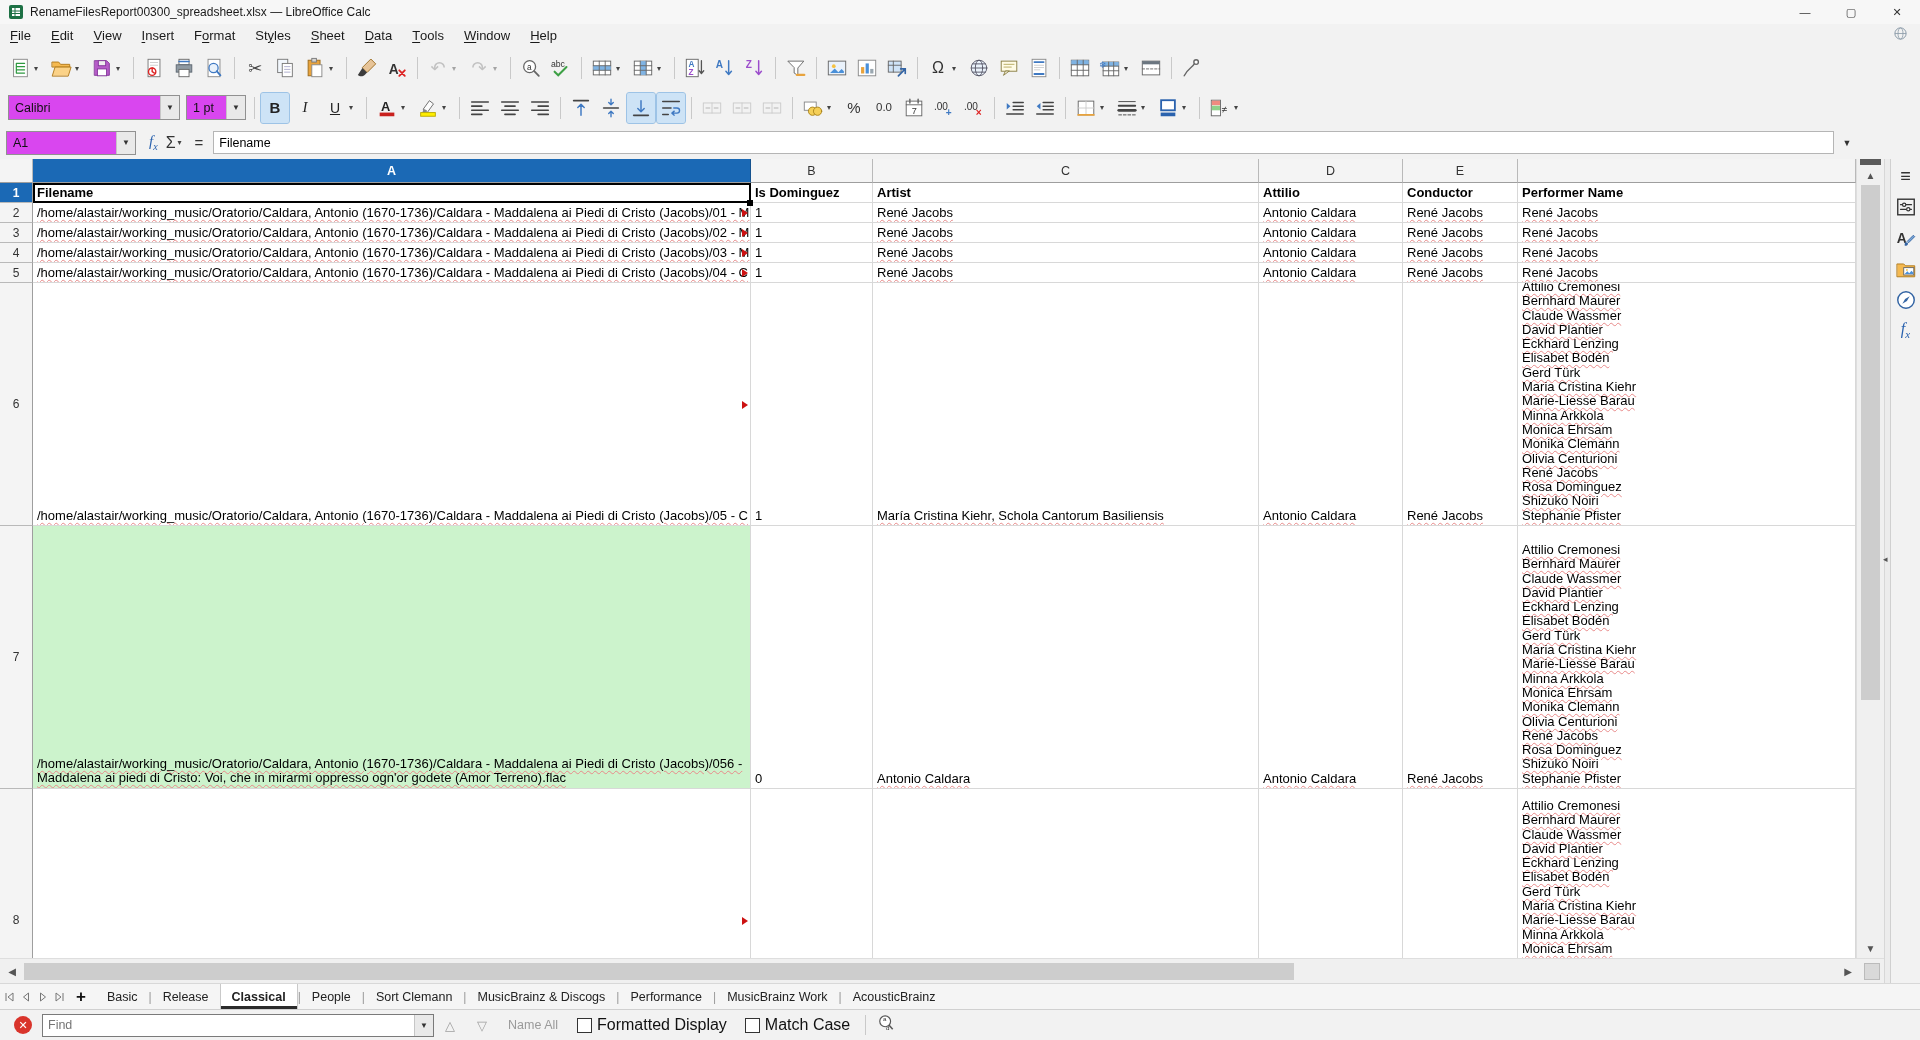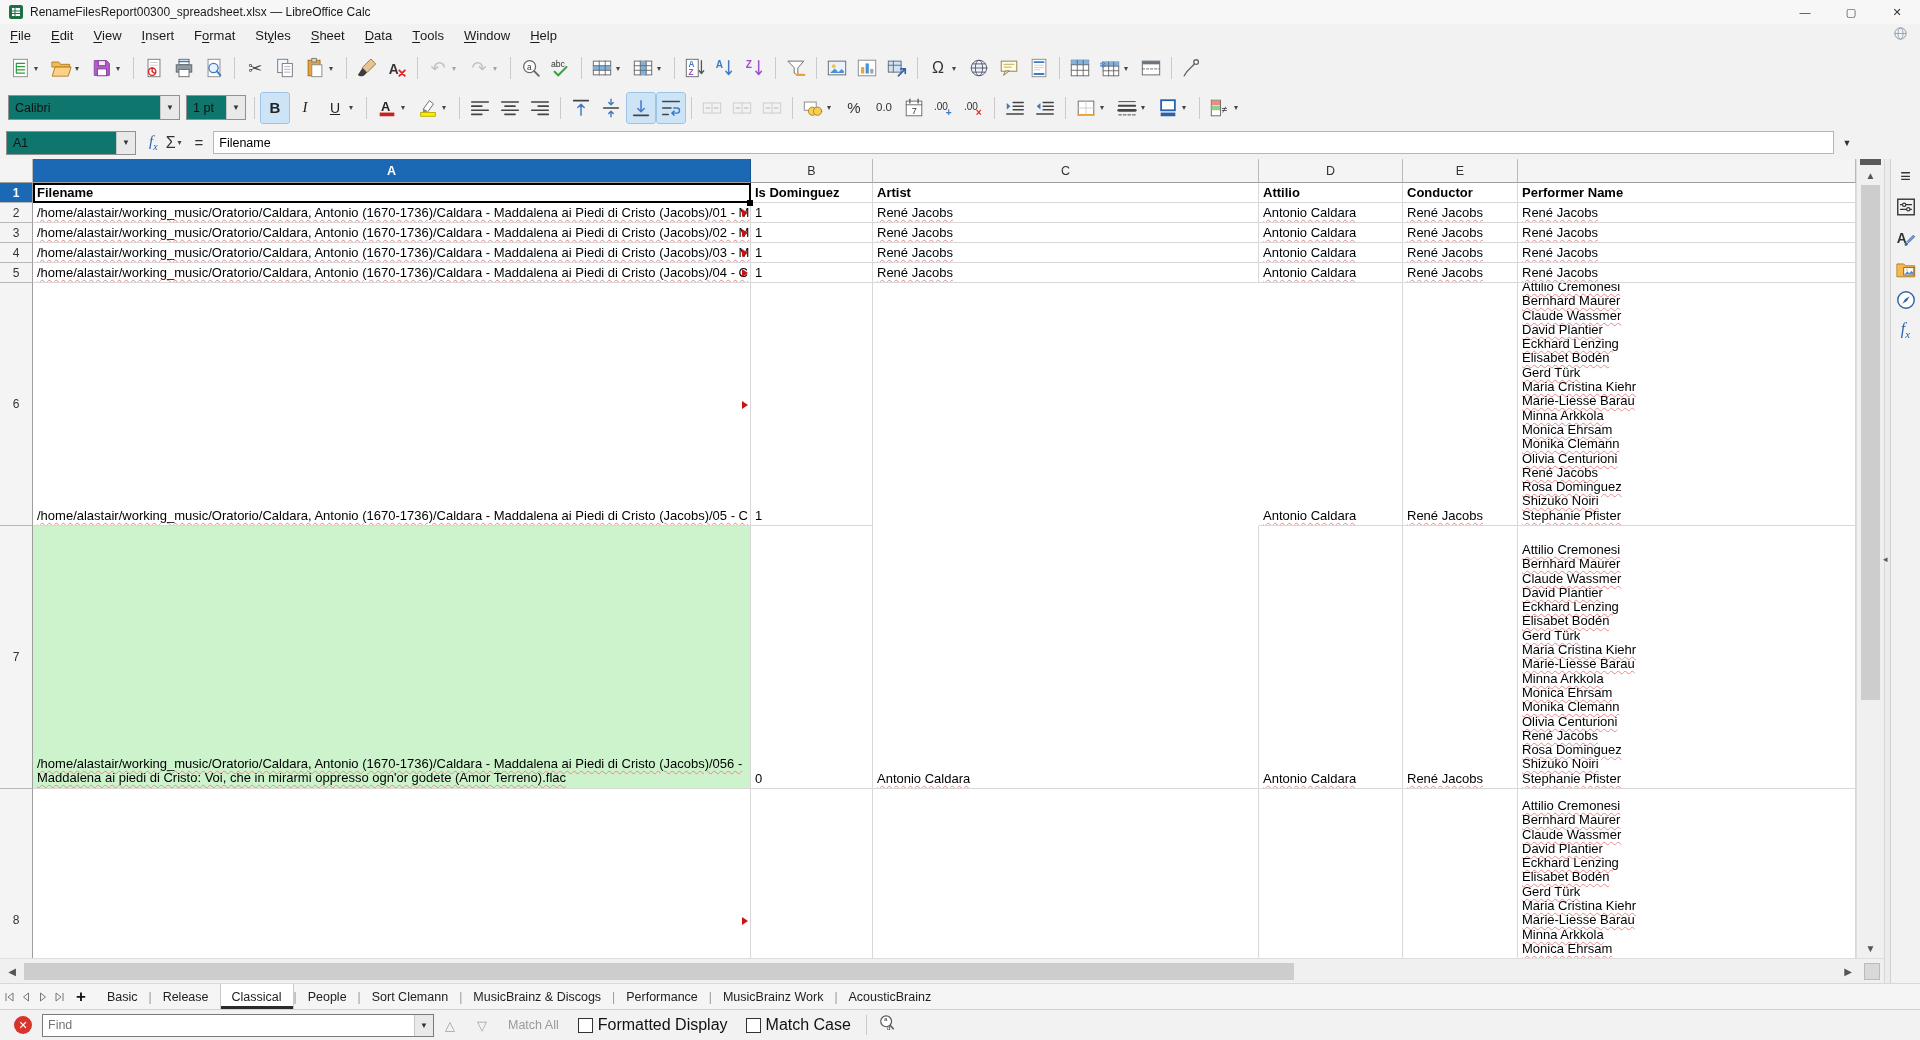--- a/index.html
+++ b/index.html
@@ -19,21 +19,21 @@
   #tb1{left:0;top:47px;width:1920px;height:42px;background:#f2f2f2;display:flex;align-items:center;padding-left:5px;border-bottom:1px solid #e6e6e6;}
   #tb2{left:0;top:89px;width:1920px;height:37px;background:#f2f2f2;display:flex;align-items:center;padding-left:5px;border-bottom:1px solid #dcdcdc;}
   .tbtn{display:flex;align-items:center;height:30px;padding:0 2px;border-radius:2px;margin:0 1px;}
   .tbtn.act{background:#cde3f6;outline:1px solid #9dc3e6;}
   .tbtn.dis{filter:grayscale(1) opacity(.45);}
   .ticon{width:24px;height:24px;display:flex;align-items:center;justify-content:center;}
   .ticon svg{display:block;}
   .g{line-height:1;}
   .dd{font-size:8px;color:#444;margin-left:2px;width:9px;}
   .tsep{width:1px;height:22px;background:#c9c9c9;margin:0 5px;}
-  .combo{height:23px;background:#0f766e;border:1px solid #919191;display:flex;align-items:center;margin:0 3px;font-size:12.5px;}
+  .combo{height:23px;background:#d946ef;border:1px solid #919191;display:flex;align-items:center;margin:0 3px;font-size:12.5px;}
   .combo .cval{padding-left:6px;flex:1;color:#111;}
   .combo .carr{width:18px;height:100%;background:#e9e9e9;border-left:1px solid #c6c6c6;display:flex;align-items:center;justify-content:center;font-size:8px;color:#333;}
   
   #fbar{left:0;top:126px;width:1920px;height:33px;background:#f2f2f2;display:flex;align-items:center;border-bottom:1px solid #d4d4d4;}
   #namebox{width:128px;height:22px;margin-left:6px;}
   #fxgrp{display:flex;align-items:center;margin:0 6px;}
   #fxgrp .fbtn{margin:0 4px;display:flex;align-items:center;}
   #formulainput{flex:1;height:21px;border:1px solid #b5b5b5;background:#fff;font-size:12.5px;padding:0 5px;font-family:"Liberation Sans","DejaVu Sans",sans-serif;margin-right:4px;}
   #fexpand{width:18px;height:22px;display:flex;align-items:center;justify-content:center;font-size:9px;color:#333;margin-right:64px;}
   input{outline:none;}
@@ -65,21 +65,21 @@
   
   #hscroll{left:0;top:958px;width:1884px;height:25px;background:#f0f0f0;border-top:1px solid #dedede;box-sizing:border-box;}
   #hleft{position:absolute;left:2px;top:3px;width:20px;height:18px;display:flex;align-items:center;justify-content:center;color:#555;font-size:10px;}
   #hthumb{position:absolute;left:24px;top:4px;width:1270px;height:17px;background:#cdcdcd;}
   #hright{position:absolute;right:26px;top:3px;width:20px;height:18px;display:flex;align-items:center;justify-content:center;color:#555;font-size:10px;}
   #hsplit{position:absolute;right:4px;top:4px;width:16px;height:17px;background:#d9d9d9;border:1px solid #bbb;box-sizing:border-box;}
   #tabbar{left:0;top:983px;width:1920px;height:26px;background:#f5f5f5;display:flex;align-items:center;border-top:1px solid #d8d8d8;box-sizing:border-box;}
   .navbtn{width:17px;height:20px;display:flex;align-items:center;justify-content:center;}
   #addsheet{font-size:17px;font-weight:bold;color:#111;margin:0 10px 0 8px;}
   .tab{font-size:12.5px;color:#222;padding:0 11px;height:25px;display:flex;align-items:center;}
-  .tab.active{background:#fff;font-weight:normal;box-shadow:inset 0 -3px 0 #2b2b2b;border-left:1px solid #c9c9c9;border-right:1px solid #c9c9c9;}
+  .tab.active{background:#fff;font-weight:bold;box-shadow:inset 0 -3px 0 #2b2b2b;border-left:1px solid #c9c9c9;border-right:1px solid #c9c9c9;}
   .tabdiv{color:#999;font-size:12px;}
   #findbar{left:0;top:1009px;width:1920px;height:31px;background:#f2f2f2;display:flex;align-items:center;border-top:1px solid #d0d0d0;box-sizing:border-box;}
   #findclose{width:18px;height:18px;border-radius:50%;background:#d9342b;color:#fff;display:flex;align-items:center;justify-content:center;font-size:11px;margin:0 10px 0 14px;}
   #findcombo{width:392px;height:23px;background:#fff;border:1px solid #7a7a7a;display:flex;align-items:center;box-sizing:border-box;}
   #findinput{flex:1;border:none;height:19px;font-size:12.5px;padding-left:5px;font-family:"Liberation Sans","DejaVu Sans",sans-serif;}
   #findcombo .carr{width:18px;height:100%;background:#e9e9e9;border-left:1px solid #c6c6c6;display:flex;align-items:center;justify-content:center;font-size:8px;color:#333;}
   .findnav{font-size:13px;color:#a0a0a0;margin:0 11px;}
   #findall{font-size:12.5px;color:#9a9a9a;margin:0 10px;}
   .cbwrap{display:flex;align-items:center;margin:0 9px;font-size:16px;color:#111;}
   .cb{width:13px;height:13px;border:1px solid #333;background:#fff;margin-right:5px;}
@@ -781,20 +781,23 @@
       <span class="wavy">René Jacobs</span>
     </div>
     <div class="trunc" style="left: 742px; top: 110px;"></div>
     <div class="rowhdr" style="top: 124px; height: 243px;">6</div>
     <div class="cell" style="left: 33px; top: 124px; width: 718px; height: 243px;">
       <span class="wavy">/home/alastair/working_music/Oratorio/Caldara, Antonio (1670-1736)/Caldara - Maddalena ai Piedi di Cristo (Jacobs)/05 - C</span>
     </div>
     <div class="cell" style="left: 751px; top: 124px; width: 122px; height: 243px;">
       <span>1</span>
     </div>
+    <div class="cell" style="left: 873px; top: 124px; width: 386px; height: 243px;">
+      <span class="wavy">María Cristina Kiehr, Schola Cantorum Basiliensis</span>
+    </div>
     <div class="cell" style="left: 1259px; top: 124px; width: 144px; height: 243px;">
       <span class="wavy">Antonio Caldara</span>
     </div>
     <div class="cell" style="left: 1403px; top: 124px; width: 115px; height: 243px;">
       <span class="wavy">René Jacobs</span>
     </div>
     <div class="cell" style="left: 1518px; top: 124px; width: 338px; height: 243px;">
       <div class="listline"><span class="wavy">Attilio Cremonesi</span></div>
       <div class="listline"><span class="wavy">Bernhard Maurer</span></div>
       <div class="listline"><span class="wavy">Claude Wassmer</span></div>
@@ -967,21 +970,21 @@
     <div class="tab">AcousticBrainz</div>
   </div>
 <div class="abs" id="findbar">
   <div id="findclose">✕</div>
   <div id="findcombo">
     <input id="findinput" placeholder="Find" style="">
     <span class="carr">▼</span>
   </div>
   <span class="findnav">△</span>
   <span class="findnav">▽</span>
-  <span id="findall">Match All</span>
+  <span id="findall">Name All</span>
   <span class="cbwrap">
       <span class="cb"></span>
       <span>Formatted Display</span>
     </span>
   <span class="cbwrap">
       <span class="cb"></span>
       <span>Match Case</span>
     </span>
   <span class="fsep"></span>
   <span style="margin-left:4px;">

